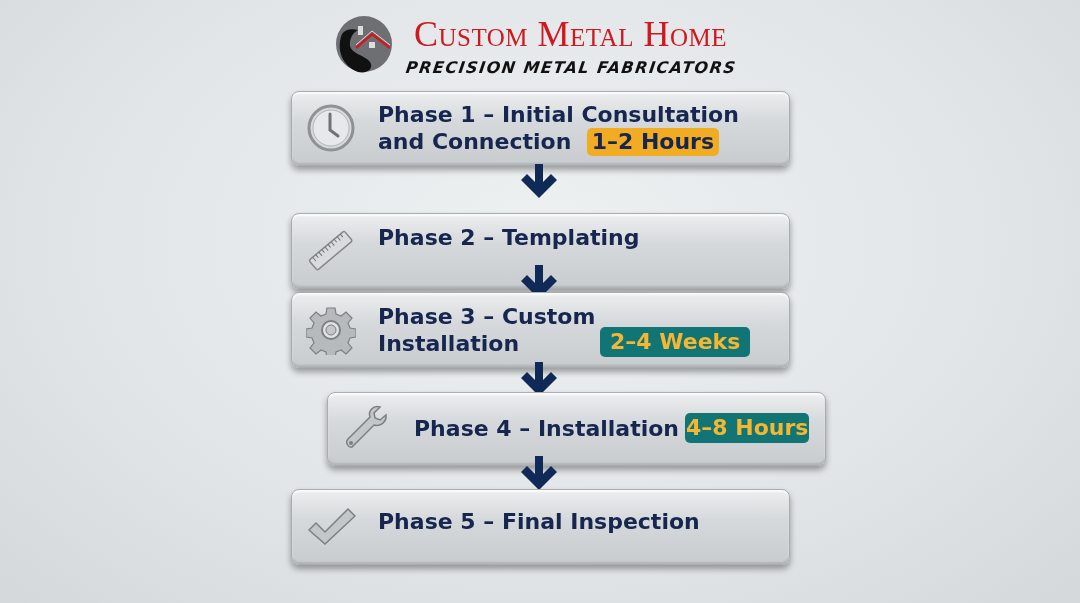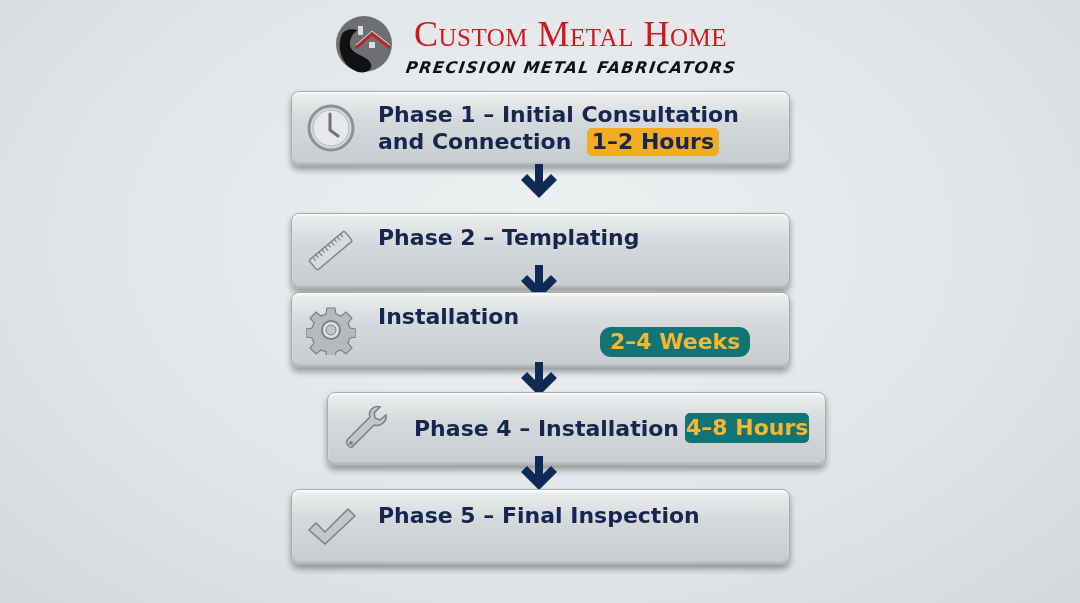--- a/index.html
+++ b/index.html
@@ -77,23 +77,24 @@
 
 <div class="phase" style="top:292px;height:74px;">
   <svg class="icon" viewBox="0 0 50 50" style="top:12px;">
     <g fill="#b7babd" stroke="#7c8083" stroke-width="1.2">
       <path d="M21 3h8l1 6 5 2 5-4 6 6-4 5 2 5 6 1v8l-6 1-2 5 4 5-6 6-5-4-5 2-1 6h-8l-1-6-5-2-5 4-6-6 4-5-2-5-6-1v-8l6-1 2-5-4-5 6-6 5 4 5-2z"></path>
     </g>
     <circle cx="25" cy="25" r="9" fill="#e0e2e3" stroke="#7c8083" stroke-width="2"></circle>
     <circle cx="25" cy="25" r="5" fill="#c4c7c9" stroke="#7c8083" stroke-width="1"></circle>
   </svg>
   <div class="text" style="top:10px;">
+    <div>Phase 3 – Custom</div>
     <div>Installation</div>
   </div>
-  <span class="badge teal" style="position:absolute;left:308px;top:34px;padding:1px 10px;border-radius:11px;">2–4 Weeks</span>
+  <span class="badge teal" style="position:absolute;left:308px;top:34px;padding:1px 10px;">2–4 Weeks</span>
 </div>
 <svg class="arrow" viewBox="0 0 42 36" style="top:362px;">
     <path d="M17 0 H25 V18 L33 10 L39 16 L21 34 L3 16 L9 10 L17 18Z" fill="#0f2a57"></path>
   </svg>
 
 <div class="phase" style="top:392px;height:72px;margin-left:36px;">
   <svg class="icon" viewBox="0 0 50 50" style="top:10px;">
     <path d="M38 4 C31 2 26 8 28 14 L6 36 C3 39 6 45 10 44 L32 22 C38 24 45 19 44 12 L38 17 L33 15 L32 10Z" fill="#c4c7c9" stroke="#7c8083" stroke-width="1.5"></path>
     <circle cx="9" cy="40" r="2" fill="#7c8083"></circle>
   </svg>
@@ -103,16 +104,16 @@
   <span class="badge teal" style="position:absolute;left:357px;top:20px;padding:1px 1px;">4–8 Hours</span>
 </div>
 <svg class="arrow" viewBox="0 0 42 36" style="top:456px;">
     <path d="M17 0 H25 V18 L33 10 L39 16 L21 34 L3 16 L9 10 L17 18Z" fill="#0f2a57"></path>
   </svg>
 
 <div class="phase" style="top:489px;height:74px;">
   <svg class="icon" viewBox="0 0 50 50" style="top:12px;">
     <path d="M3 28 L10 21 L19 30 L42 7 L49 14 L19 42Z" fill="#c4c7c9" stroke="#7c8083" stroke-width="1.5"></path>
   </svg>
-  <div class="text" style="top:12px;">
+  <div class="text" style="top:18px;">
     <div>Phase 5 – Final Inspection</div>
   </div>
 </div>
 
 </body></html>

